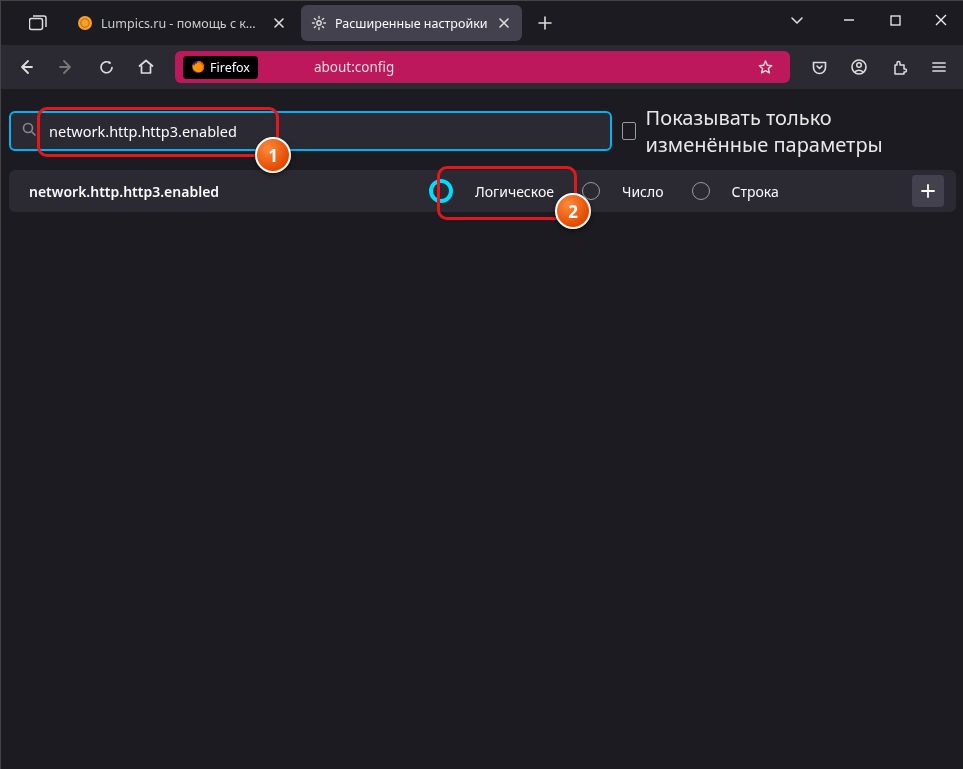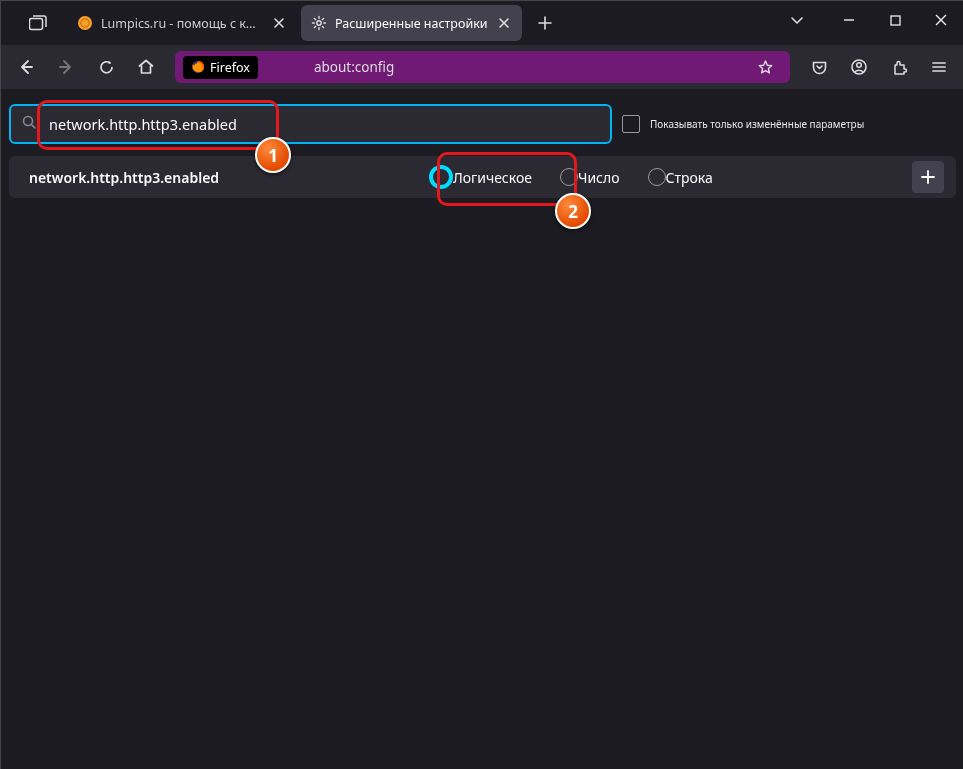--- a/index.html
+++ b/index.html
@@ -13,38 +13,38 @@
 .tab .favicon{width:16px;height:16px;flex:0 0 16px;display:flex;align-items:center;justify-content:center;}
 .tab .title{font-size:12.5px;white-space:nowrap;overflow:hidden;text-overflow:ellipsis;flex:1;}
 .tab .audio,.tab .close{width:16px;height:16px;flex:0 0 16px;display:flex;align-items:center;justify-content:center;color:#ddd;font-size:15px;}
 .newtab{width:30px;height:30px;display:flex;align-items:center;justify-content:center;color:#ddd;font-size:18px;margin-left:6px;border-radius:4px;}
 .tab-chevron{position:absolute;right:160px;top:12px;color:#ddd;}
 .win-controls{position:absolute;right:0;top:0;display:flex;}
 .win-btn{width:46px;height:38px;display:flex;align-items:center;justify-content:center;color:#eee;}
 .toolbar{height:44px;background:#2b2a33;display:flex;align-items:center;padding:0 8px;gap:6px;}
 .tb-btn{width:34px;height:34px;display:flex;align-items:center;justify-content:center;color:#ddd;border-radius:4px;}
 .tb-btn.disabled{color:#777;}
-.urlbar{flex:1;height:32px;background:#701a75;border-radius:6px;display:flex;align-items:center;padding:0 8px;margin:0 6px;}
+.urlbar{flex:1;height:32px;background:#be185d;border-radius:6px;display:flex;align-items:center;padding:0 8px;margin:0 6px;}
 .ub-badge{background:#000;border-radius:4px;padding:3px 8px;display:flex;align-items:center;gap:5px;font-size:12.5px;color:#fff;margin-right:8px;}
 .ub-badge .ff-icon{width:14px;height:14px;}
 .ub-text{font-size:13.5px;color:#ddd;margin-left:48px;}
 .ub-star{margin-left:auto;}
 .content{padding:15px 8px;}
 .search-row{display:flex;align-items:center;gap:10px;margin-bottom:12px;}
 .search-wrap{position:relative;flex:0 0 auto;width:603px;}
 .search-box{height:36px;background:#2b2a33;border:2px solid #00b3f4;border-radius:6px;display:flex;align-items:center;padding:0 10px 0 36px;}
 .search-box .mag{position:absolute;left:12px;top:10px;color:#888;}
 .search-box input{background:transparent;border:0;outline:none;color:#fbfbfe;font-size:14.5px;width:100%;font-family:inherit;}
 .red-outline-search{position:absolute;left:28px;top:-4px;width:236px;height:44px;border:3px solid #e3181c;border-radius:10px;pointer-events:none;}
-.show-mod{display:flex;align-items:center;gap:10px;font-size:10px;color:#e8e8e8;}
+.show-mod{display:flex;align-items:center;gap:10px;font-size:20px;color:#e8e8e8;}
 .show-mod .chk{width:16px;height:16px;border:1.5px solid #999;border-radius:2px;}
 .pref-row{height:42px;background:#2b2a33;border-radius:6px;display:flex;align-items:center;padding:0 12px;font-size:14px;position:relative;margin-bottom:6px;}
 .pref-name{color:#fbfbfe;font-weight:600;flex:0 0 400px;padding-left:8px;}
 .radios{display:flex;align-items:center;gap:28px;}
-.radio{display:flex;align-items:center;gap:0;text-align:right;}
+.radio{display:flex;align-items:center;gap:22px;text-align:right;}
 .radio .rb{width:16px;height:16px;border-radius:50%;border:1.5px solid #999;display:flex;align-items:center;justify-content:center;}
 .radio.sel .rb{border:4px solid #00ddff;}
 .add-btn{width:32px;height:32px;background:#42414d;border-radius:4px;display:flex;align-items:center;justify-content:center;color:#fff;margin-left:auto;font-size:18px;}
 .red-outline-radio{position:absolute;left:428px;top:-4px;width:134px;height:48px;border:3px solid #e3181c;border-radius:10px;pointer-events:none;}
 .step-badge{width:32px;height:32px;border-radius:50%;background:radial-gradient(circle at 35% 30%,#ff8a3c,#e24a00 70%);border:2px solid #fff;box-shadow:0 2px 4px rgba(0,0,0,.5);display:flex;align-items:center;justify-content:center;color:#fff;font-weight:700;font-size:17px;position:absolute;pointer-events:none;}
 .badge1{left:254px;top:136px;}
 .badge2{left:554px;top:192px;}
 svg{display:block;}
 </style>
 </head>

